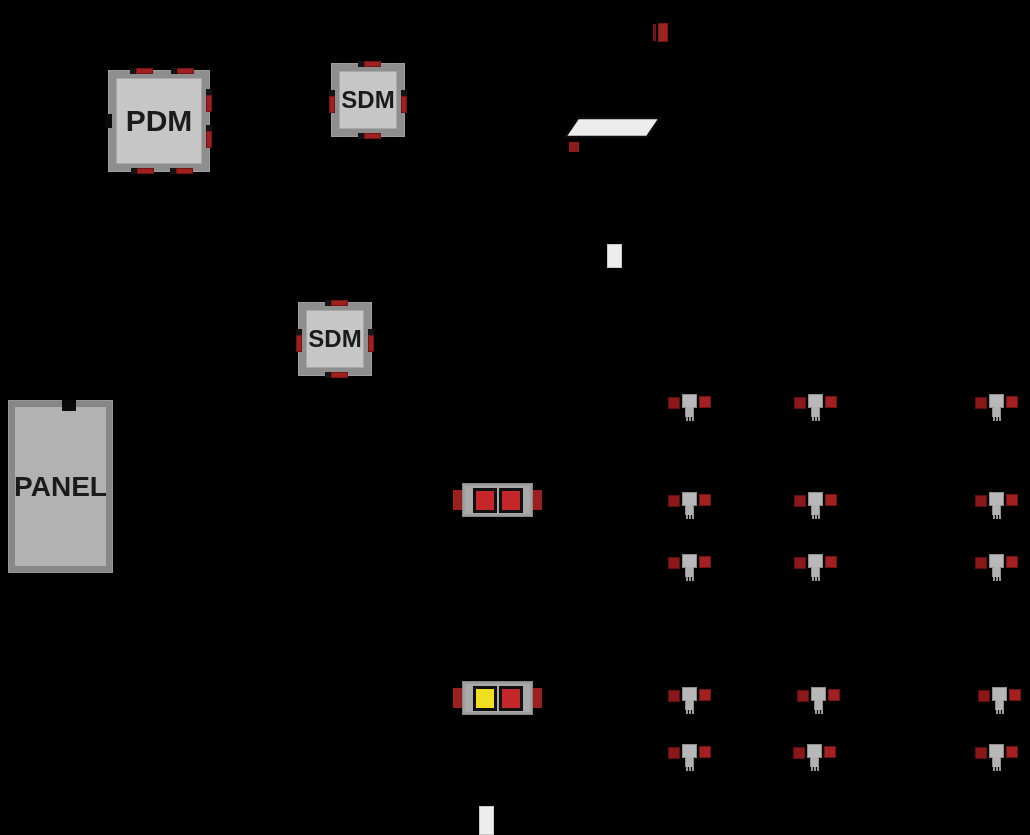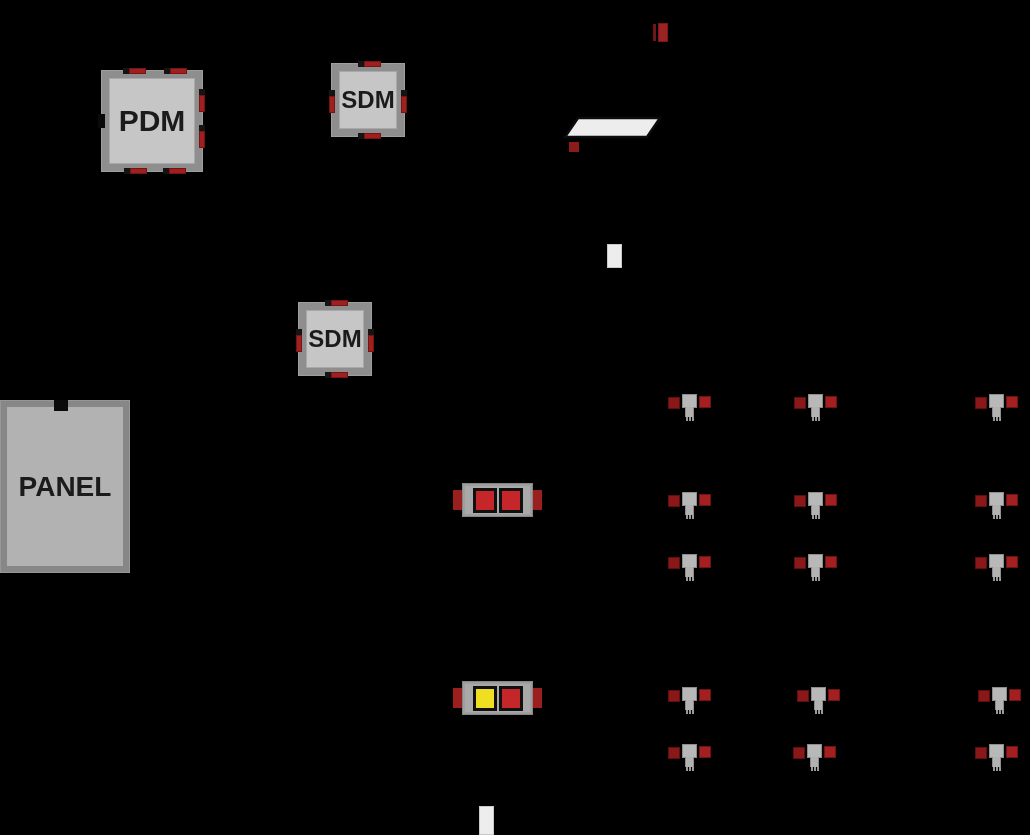--- a/index.html
+++ b/index.html
@@ -15,21 +15,21 @@
   
   .port-h{position:absolute;height:6px;width:23px;display:flex;}
   .port-v{position:absolute;width:6px;height:23px;display:flex;flex-direction:column;}
   .port-black-h{width:6px;height:6px;background:#141414;}
   .port-red-h{width:17px;height:6px;background:#a02020;border:1px solid #741414;box-sizing:border-box;}
   .port-black-v{width:6px;height:6px;background:#141414;}
   .port-red-v{width:6px;height:17px;background:#a02020;border:1px solid #741414;box-sizing:border-box;}
   .port-notch{position:absolute;width:7px;height:14px;background:#0a0a0a;}
 
   
-  .panel{position:absolute;left:0;top:400px;width:130px;height:173px;background:#878787;
+  .panel{position:absolute;left:8px;top:400px;width:105px;height:173px;background:#878787;
          box-sizing:border-box;border:1px solid #979797;}
   .panel-inner{position:absolute;inset:6px;background:#b2b2b2;display:flex;align-items:center;justify-content:center;}
   .panel-label{font-weight:700;font-size:28px;color:#1b1b1b;}
   .panel-notch{position:absolute;left:53px;top:-1px;width:14px;height:11px;background:#0a0a0a;z-index:2;}
 
   
   .tee{position:absolute;width:44px;height:28px;}
   .tee-terminal-left{position:absolute;left:0;top:4px;width:12px;height:12px;background:#8a1818;
                      border:1px solid #5e0e0e;box-sizing:border-box;}
   .tee-terminal-right{position:absolute;left:31px;top:3px;width:12px;height:12px;background:#a42020;
@@ -58,21 +58,21 @@
   .red-dot{position:absolute;left:569px;top:142px;width:10px;height:10px;background:#8c1b1b;}
   .tag{position:absolute;background:#ededed;border:1px solid #c9c9c9;box-sizing:border-box;}
   .tag-mid{left:607px;top:244px;width:15px;height:24px;}
   .tag-bottom{left:479px;top:806px;width:15px;height:29px;}
 </style>
 </head>
 <body>
 
 <div class="stage">
 
-  <div class="module" style="left:101px;top:70px;width:102px;height:102px;">
+  <div class="module" style="left:108px;top:70px;width:102px;height:102px;">
     <div class="module-inner">
       <span class="module-label" style="font-size:30px">PDM</span>
     </div>
   <div class="port-h" style="left: 20.62px; top: -3px;">
         <div class="port-black-h"></div>
         <div class="port-red-h"></div>
       </div>
       <div class="port-h" style="left: 62.44px; top: -3px;">
         <div class="port-black-h"></div>
         <div class="port-red-h"></div>

